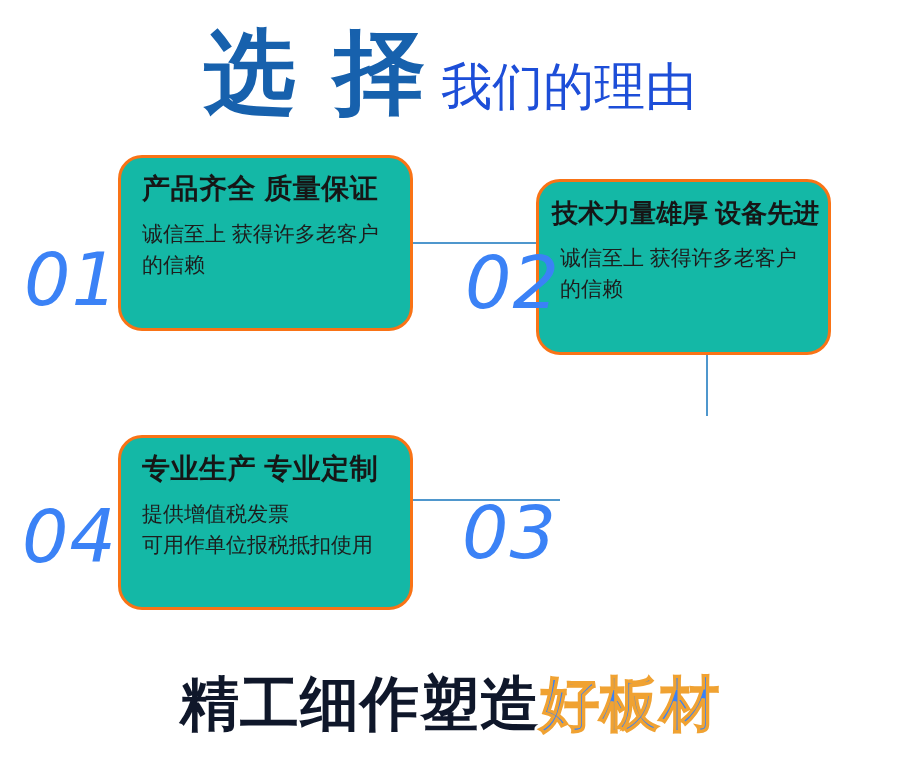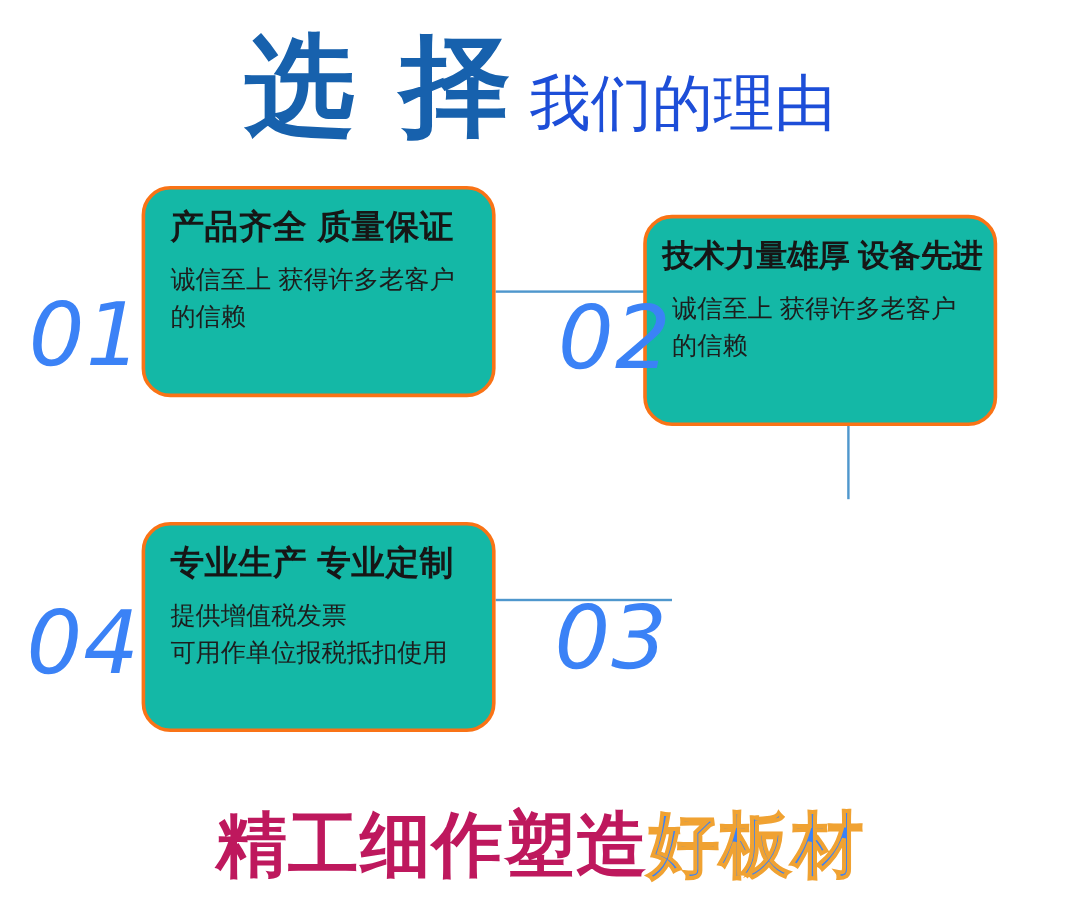--- a/index.html
+++ b/index.html
@@ -108,21 +108,21 @@
     left: 0;
     top: 668px;
     width: 900px;
     text-align: center;
     white-space: nowrap;
   }
   .tagline-dark {
     font-size: 59px;
     line-height: 72px;
     font-weight: bold;
-    color: #be185d;
+    color: #0f172a;
     letter-spacing: 1px;
   }
   .tagline-accent {
     font-size: 59px;
     line-height: 72px;
     font-weight: bold;
     color: #3b82f6;
     letter-spacing: 1px;
     -webkit-text-stroke: 1.5px #f0a232;
   }

